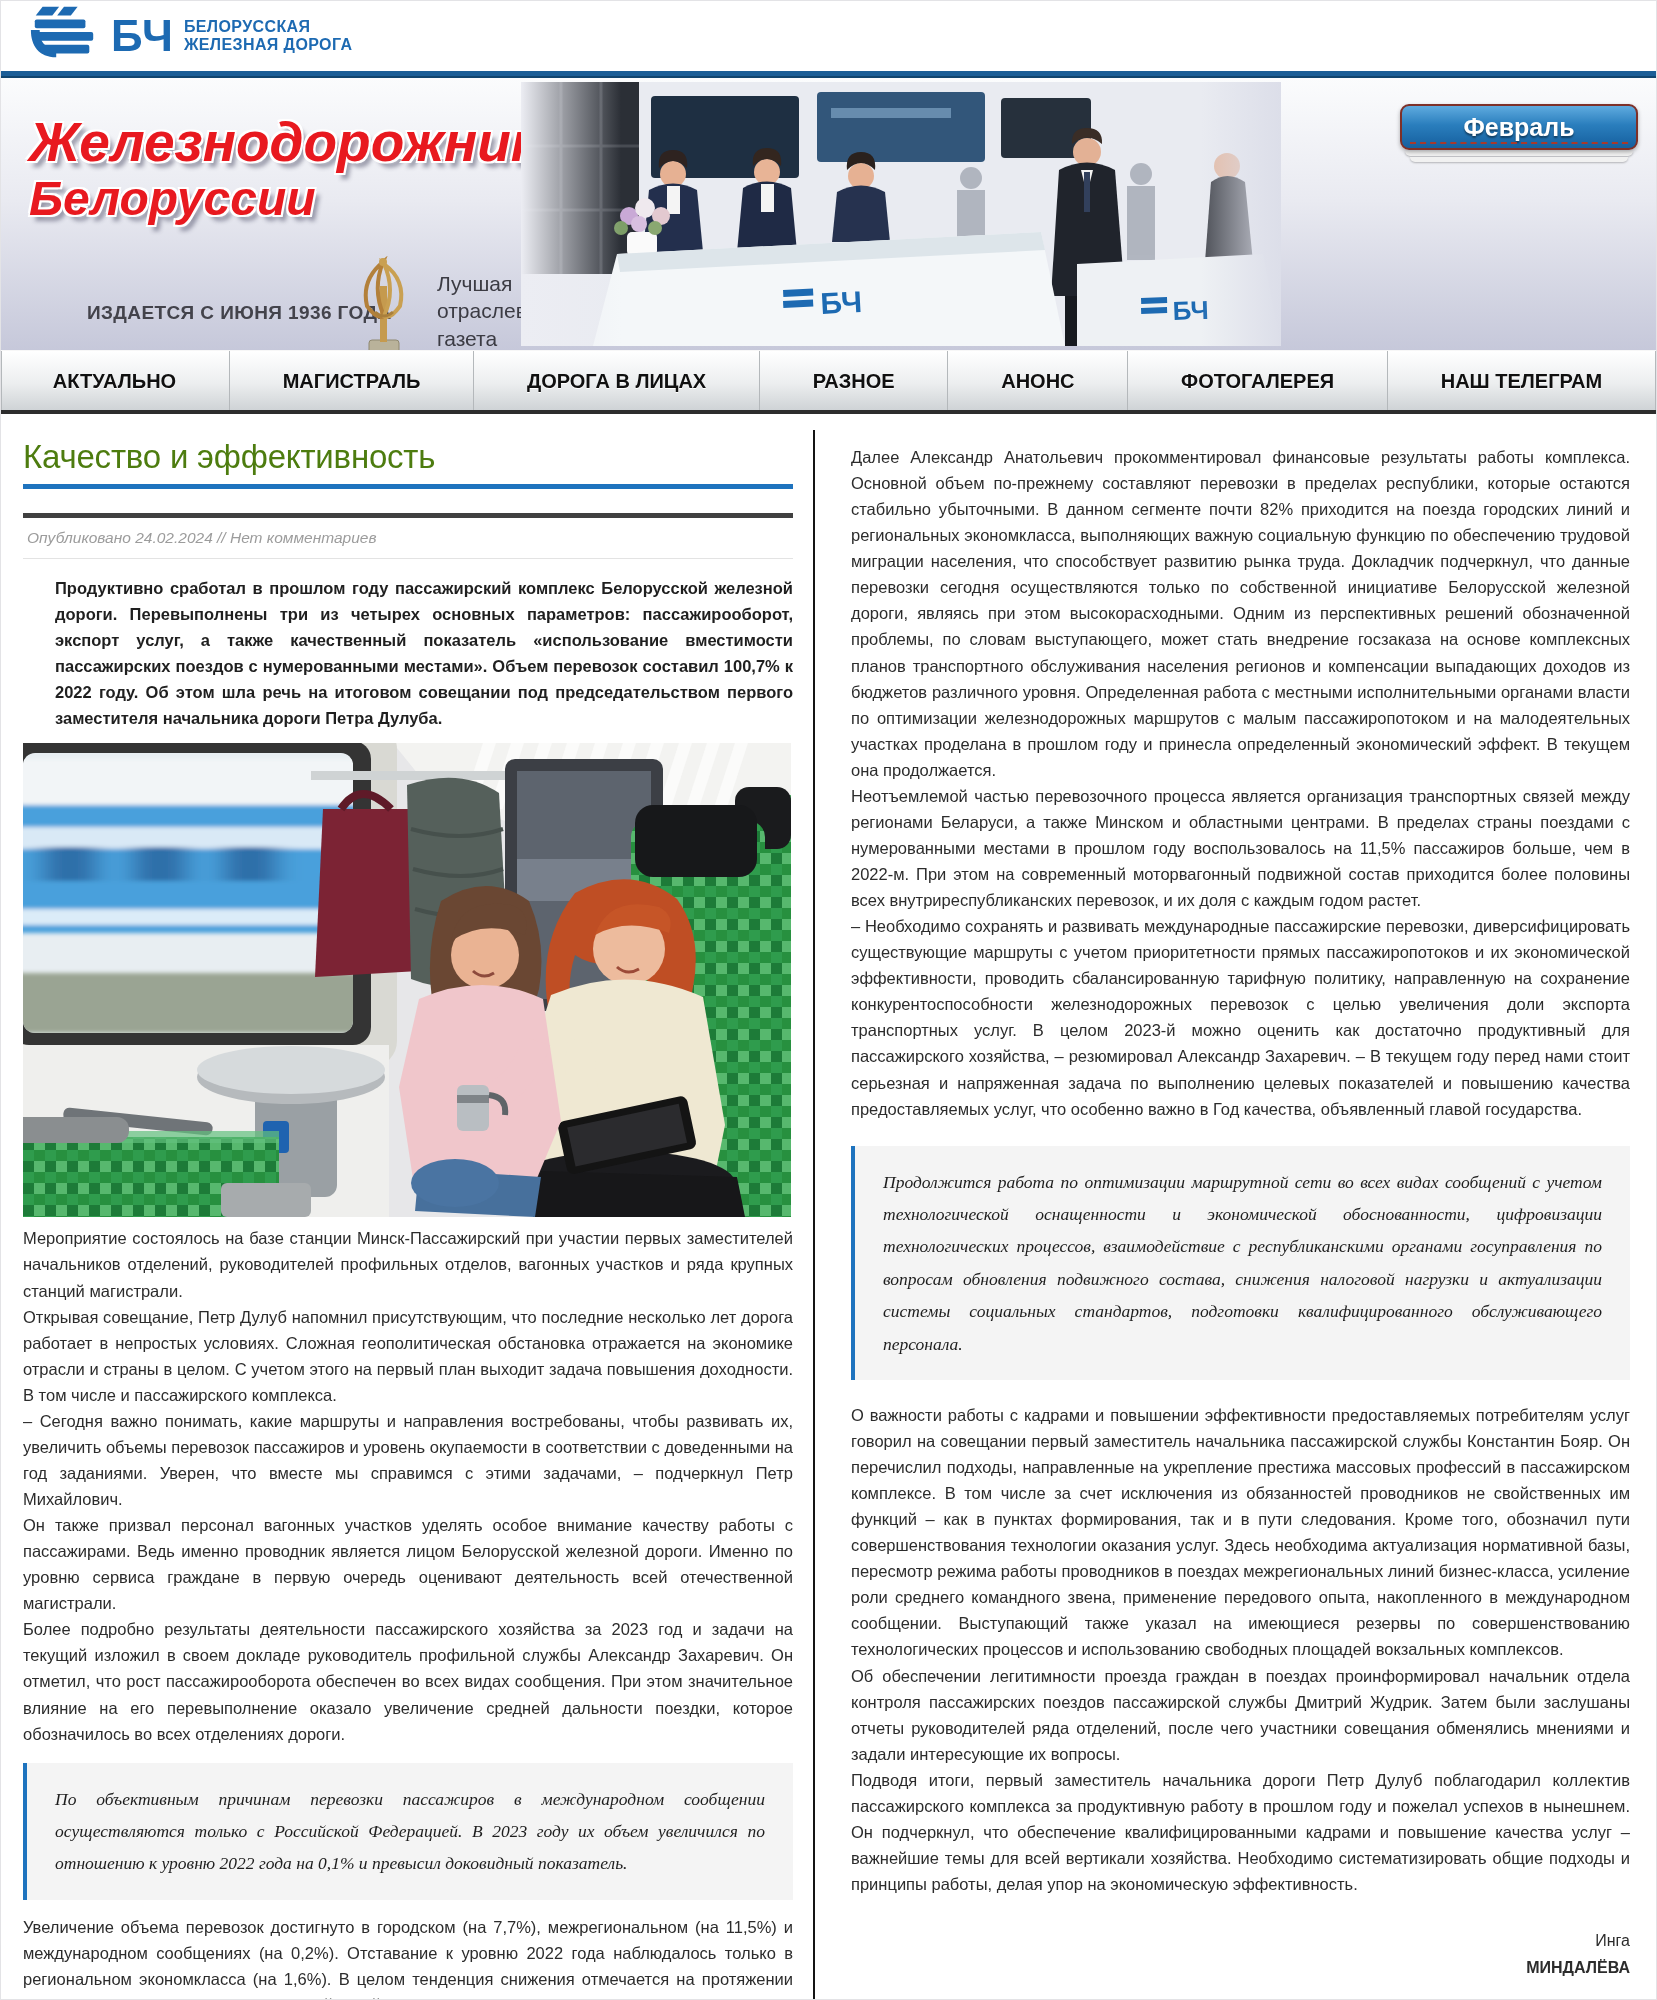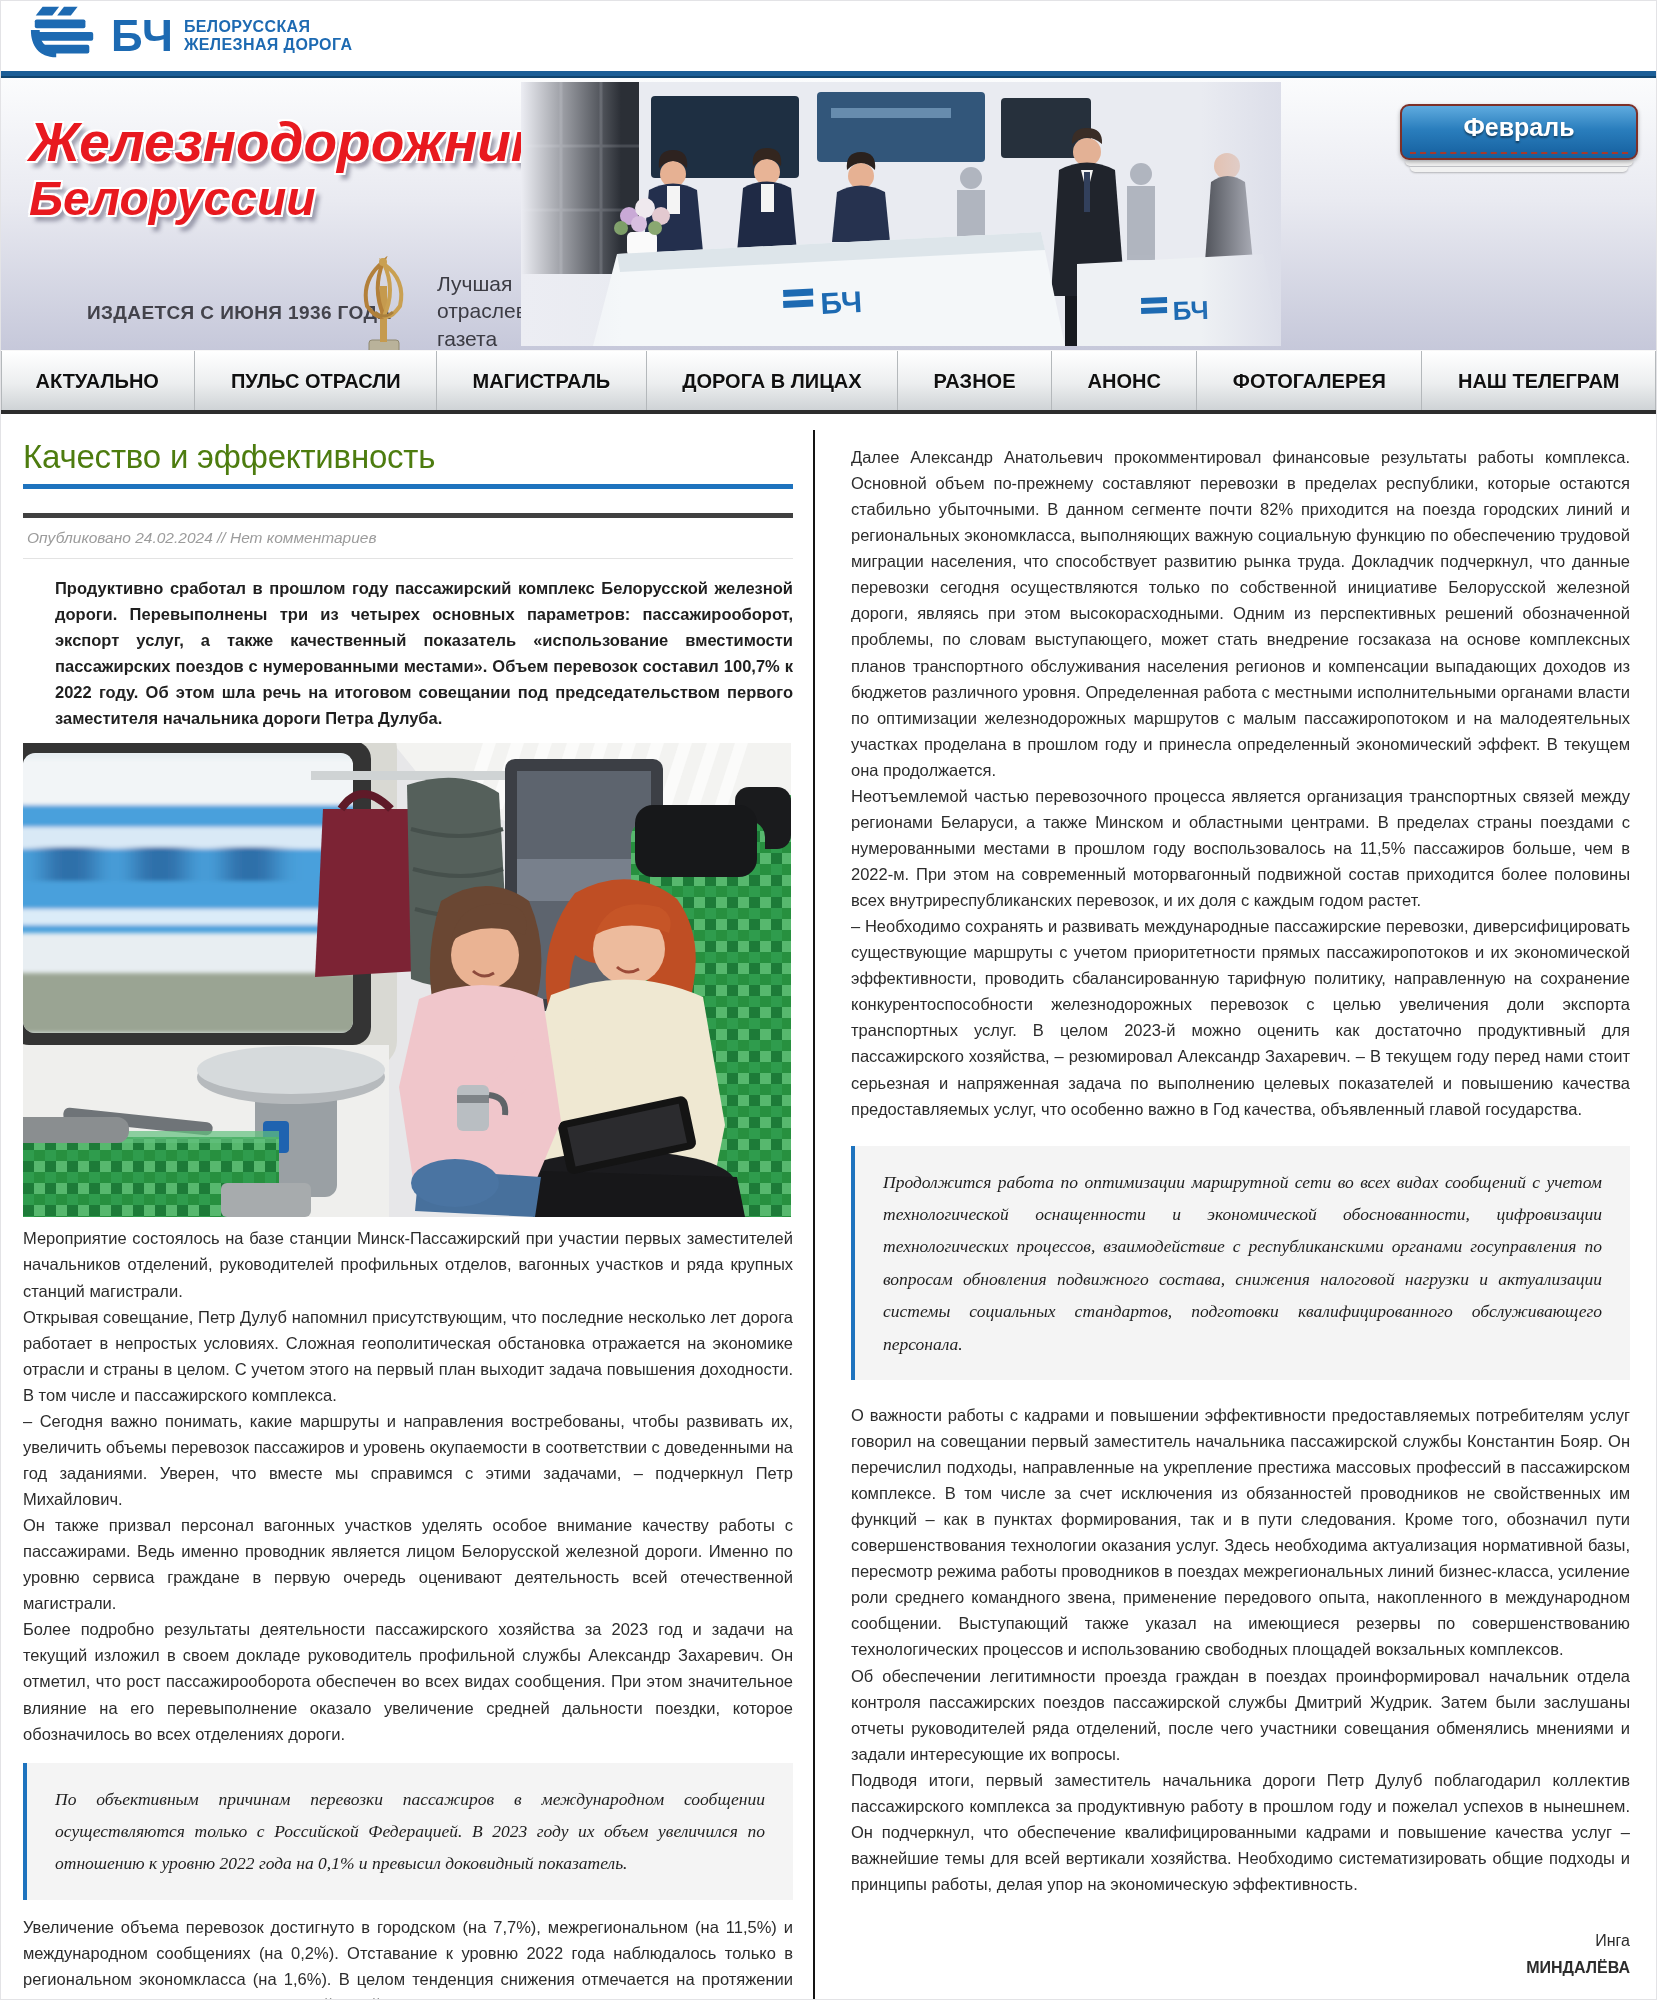--- a/index.html
+++ b/index.html
@@ -17,21 +17,21 @@
   .banner { position:relative; height:272px; background:linear-gradient(180deg,#fbfcfd 0%,#e9eaf1 45%,#c6c8da 100%); overflow:hidden; }
   .masthead { position:absolute; left:28px; top:38px; font-style:italic; font-weight:bold; color:#e8191f; line-height:.95;
       text-shadow:-2px -2px 0 #fff, 2px -2px 0 #fff, -2px 2px 0 #fff, 2px 2px 0 #fff, 5px 6px 4px rgba(50,50,80,.45); }
   .masthead .l1 { font-size:55px; display:block; }
   .masthead .l2 { font-size:48px; display:block; margin-top:8px; }
   .since { position:absolute; left:86px; top:224px; font-size:19px; font-weight:bold; color:#43434b; letter-spacing:.4px; }
   .award { position:absolute; left:436px; top:192px; font-size:21px; color:#3b3b43; line-height:1.3; }
   .trophy { position:absolute; left:352px; top:178px; }
   .banner-photo { position:absolute; left:520px; top:4px; width:760px; height:264px; }
   .calendar { position:absolute; right:18px; top:26px; width:238px; }
-  .cal-month { position:relative; height:56px; border-radius:9px; border:2px solid #7e3028;
+  .cal-month { position:relative; height:46px; border-radius:9px; border:2px solid #7e3028;
       background:linear-gradient(180deg,#5fabdf 0%,#2a7ebd 45%,#155f9e 100%);
       color:#fff; font-size:25px; font-weight:bold; text-align:center; line-height:42px;
       text-shadow:0 2px 2px rgba(0,0,0,.45); box-shadow:0 2px 4px rgba(0,0,0,.3); }
   .cal-month::after { content:""; position:absolute; left:8px; right:8px; bottom:4px; border-top:2px dashed #a8392c; }
   .cal-card { margin-top:3px; background:#fff; border-radius:4px 4px 12px 12px; box-shadow:0 2px 5px rgba(0,0,0,.25);
       text-align:center; padding:14px 16px 10px; }
   .cal-weekday { font-size:32px; color:#4a4a4a; }
   .cal-card hr { border:none; border-top:1px solid #cfcfcf; margin:8px 2px; }
   .cal-day { font-size:48px; font-weight:bold; color:#1a6db5; line-height:1.05; }
   .cal-year { font-size:28px; color:#9b9b9b; }
@@ -203,21 +203,20 @@
 
     <div class="calendar">
       <div class="cal-month">Февраль</div>
       <div class="cal-stack"></div>
       <div class="cal-stack s2"></div>
     </div>
   </div>
 
   <nav class="nav">
     <a>АКТУАЛЬНО</a>
-    <a>ПУЛЬС ОТРАСЛИ</a>
     <a>МАГИСТРАЛЬ</a>
     <a>ДОРОГА В ЛИЦАХ</a>
     <a>РАЗНОЕ</a>
     <a>АНОНС</a>
     <a>ФОТОГАЛЕРЕЯ</a>
     <a>НАШ ТЕЛЕГРАМ</a>
   </nav>
 
   <div class="content">
 

